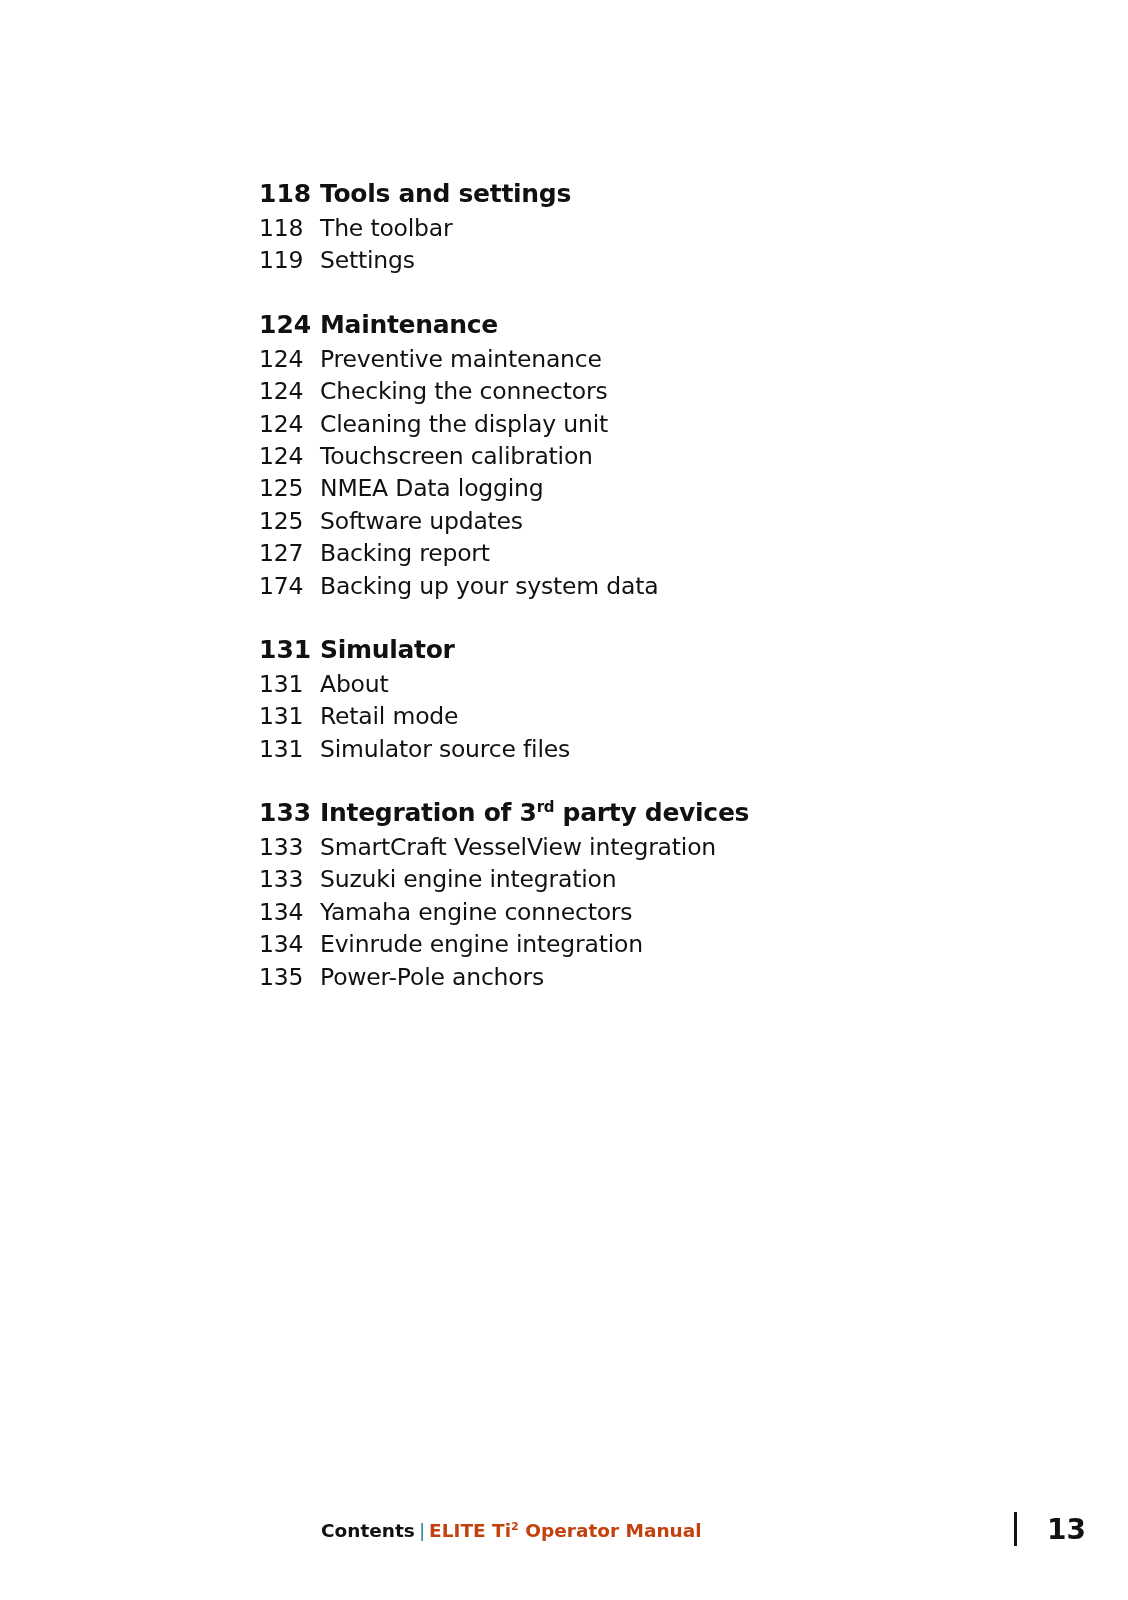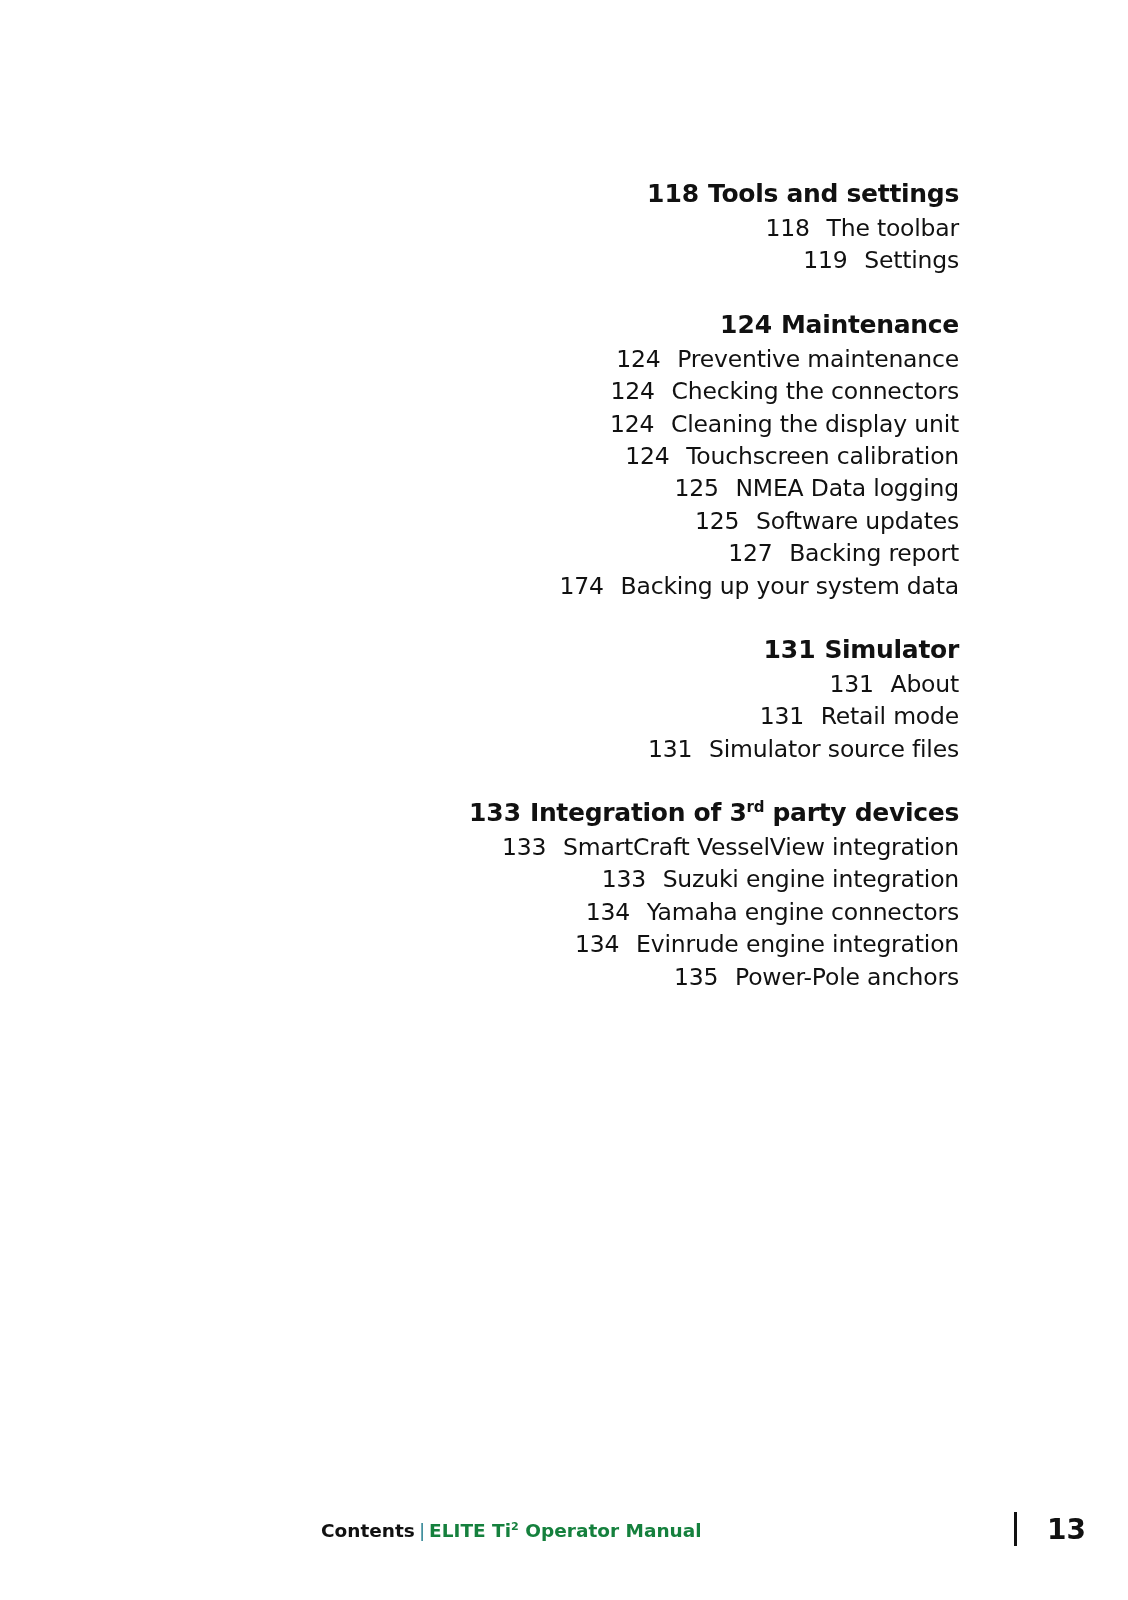--- a/index.html
+++ b/index.html
@@ -1,30 +1,30 @@
 <!DOCTYPE html>
 <html><head>
 <meta charset="utf-8">
 <style>
   html, body { margin:0; padding:0; background:#ffffff; }
   body { width:1128px; height:1600px; position:relative; overflow:hidden;
          font-family:"DejaVu Sans", "Liberation Sans", sans-serif; color:#111; }
   .toc { position:absolute; left:259px; top:176px; width:700px; }
   .section { margin-bottom:30px; }
-  .row { display:flex; align-items:baseline; height:32.4px; line-height:32.4px;justify-content:flex-end; }
+  .row { display:flex; align-items:baseline; height:32.4px; line-height:32.4px; }
   .num { width:61px; flex:none; }
   .head .num, .head .title { font-weight:bold; font-size:25px; }
   .head { height:36px; line-height:36px; margin-bottom:0; }
   .item .num, .item .title { font-size:23.5px; font-weight:normal; letter-spacing:-0.2px; }
   .head .title { letter-spacing:-0.3px; }
   sup { font-size:60%; vertical-align:super; line-height:0; }
   .footer { position:absolute; top:1520px; left:321px; font-size:18.5px; font-weight:bold; }
   .footer .sect { color:#111; }
   .footer .bar { color:#2e8494; font-weight:normal; margin:0 4px; }
-  .footer .manual { color:#15803d;margin-top:16px; }
+  .footer .manual { color:#c2410c;margin-top:16px; }
   .pageno { position:absolute; top:1512px; left:1014px; font-size:28px; font-weight:bold; display:flex; align-items:center; }
   .pageno .vbar { display:inline-block; width:3px; height:34px; background:#111; margin-right:30px; }
 </style>
 </head>
 <body>
 
 <div class="toc">
 
   <div class="section">
     <div class="row head">

